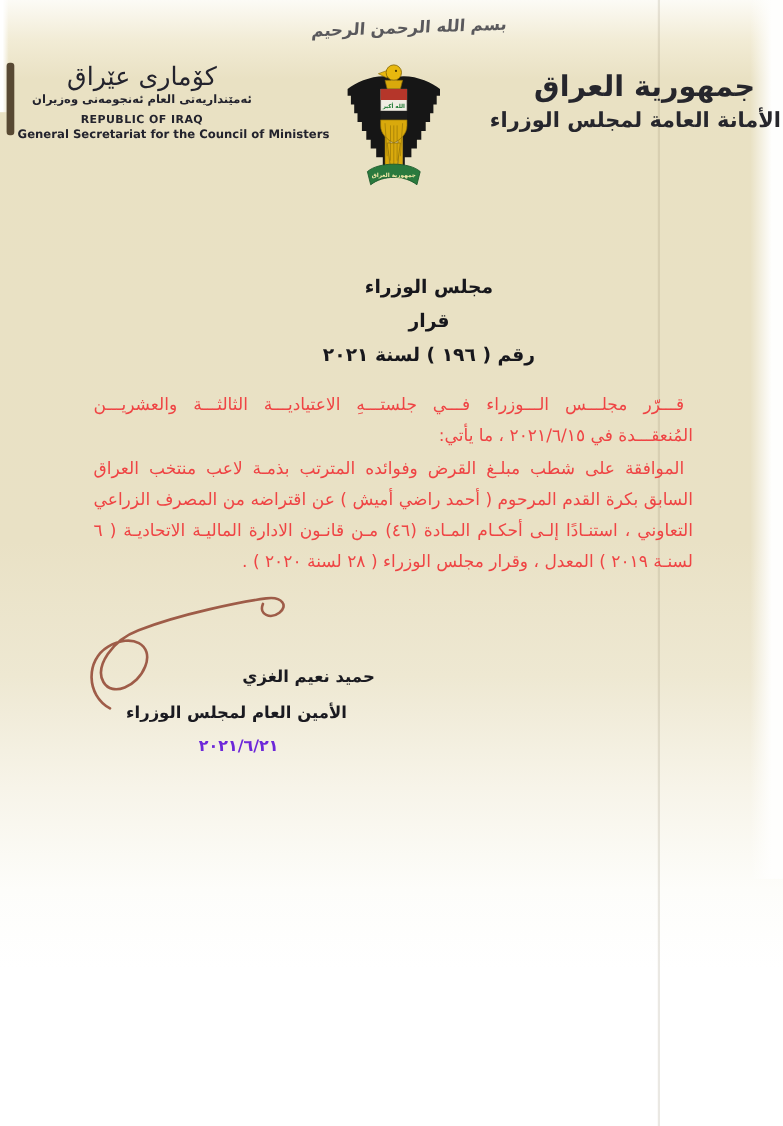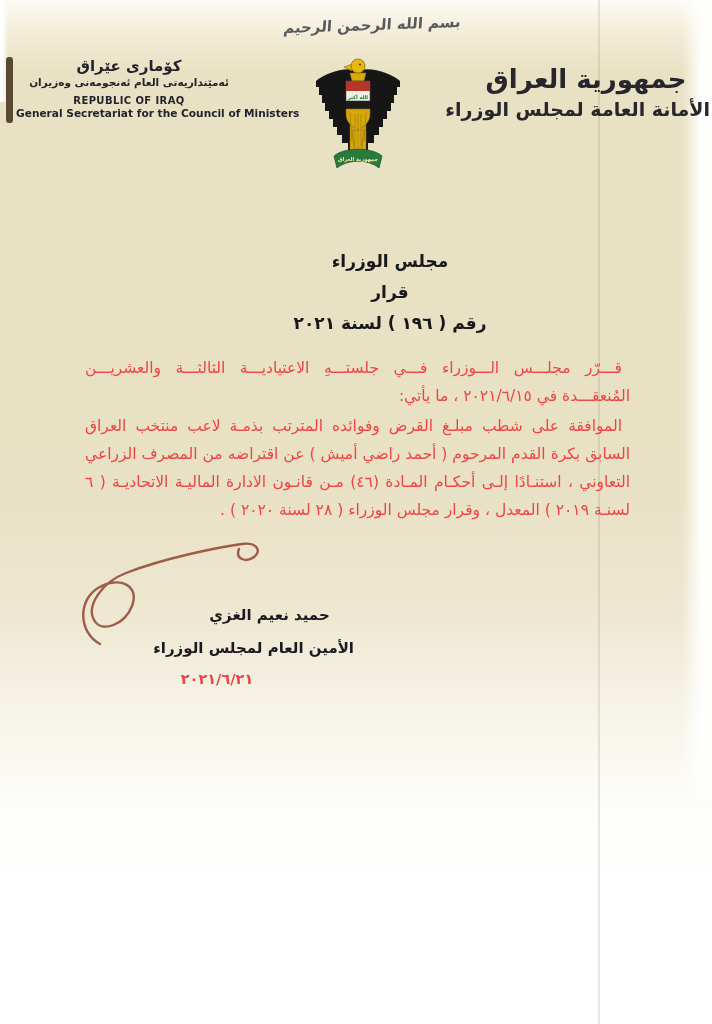--- a/index.html
+++ b/index.html
@@ -33,21 +33,21 @@
   .bismillah{
     position:absolute;left:262px;top:16px;width:220px;
     text-align:center;font-size:15px;font-weight:bold;color:#3f3f46;
     transform:rotate(-2deg) skewX(-6deg);
     direction:rtl;white-space:nowrap;letter-spacing:-0.5px;opacity:.85;
   }
   .hdr-left{
     position:absolute;left:16px;top:58px;width:226px;
     text-align:center;color:#23232d;line-height:1.12;
   }
-  .hdr-left .ku-title{font-size:15px;font-weight:bold;direction:rtl;white-space:nowrap;}
+  .hdr-left .ku-title{font-size:23px;font-weight:normal;direction:rtl;white-space:nowrap;}
   .hdr-left .ku-sub{font-size:10.5px;font-weight:bold;direction:rtl;white-space:nowrap;margin-top:2px;}
   .hdr-left .en-title{font-size:10px;font-weight:bold;margin-top:6px;letter-spacing:.4px;}
   .hdr-left .en-sub{font-size:10.6px;font-weight:bold;margin-top:2px;white-space:nowrap;text-align:center;}
   .hdr-right{
     position:absolute;left:462px;top:64px;width:248px;
     text-align:center;color:#26262c;direction:rtl;
   }
   .hdr-right .ar-title{font-size:26px;font-weight:bold;white-space:nowrap;}
   .hdr-right .ar-sub{font-size:19px;font-weight:bold;white-space:nowrap;margin-top:4px;}
   .emblem{position:absolute;left:306px;top:54px;}
@@ -57,30 +57,30 @@
     font-size:17px;font-weight:bold;line-height:31px;
   }
   .body-text{
     position:absolute;left:85px;top:354px;width:545px;
     direction:rtl;text-align:justify;color:#ef4444;
     font-size:15.5px;font-weight:normal;line-height:28px;
   }
   .body-text p{margin:0 0 2px 0;text-indent:8px;}
   .sig-scribble{position:absolute;left:70px;top:536px;}
   .sig-name{
-    position:absolute;left:187px;top:606px;width:165px;text-align:center;
+    position:absolute;left:198px;top:606px;width:165px;text-align:center;
     direction:rtl;font-size:15px;font-weight:bold;color:#1a1a20;white-space:nowrap;
   }
   .sig-title{
-    position:absolute;left:76px;top:639px;width:278px;
+    position:absolute;left:76px;top:639px;width:278px;text-align:center;
     direction:rtl;font-size:15px;font-weight:bold;color:#1a1a20;white-space:nowrap;
   }
   .sig-date{
     position:absolute;left:112px;top:671px;width:210px;text-align:center;
-    direction:rtl;font-size:14.5px;font-weight:bold;color:#ef4444;letter-spacing:1px;white-space:nowrap;
+    direction:rtl;font-size:14.5px;font-weight:bold;color:#6d28d9;letter-spacing:1px;white-space:nowrap;
   }
 </style>
 </head>
 <body>
 
 <div id="canvas">
 
   <div class="bg"></div>
   <div class="right-fade"></div>
   <div class="left-fade"></div>

